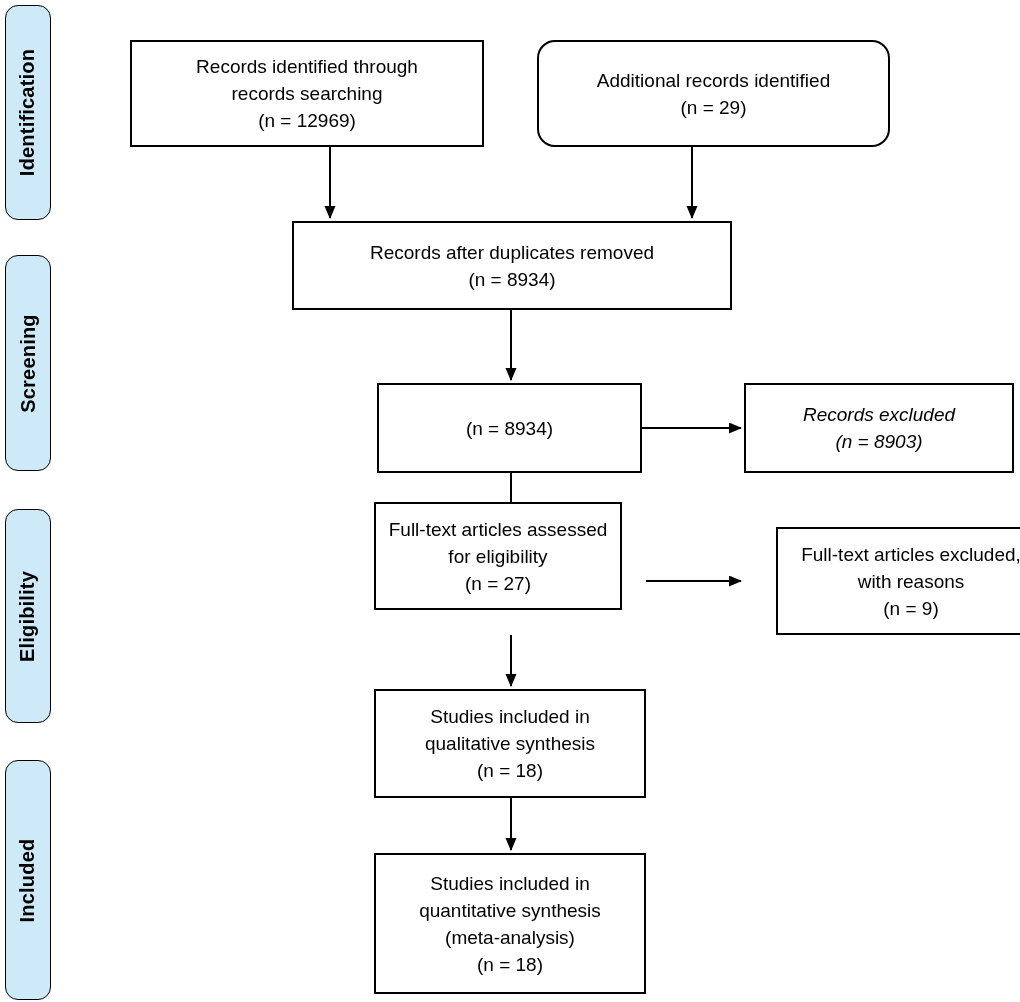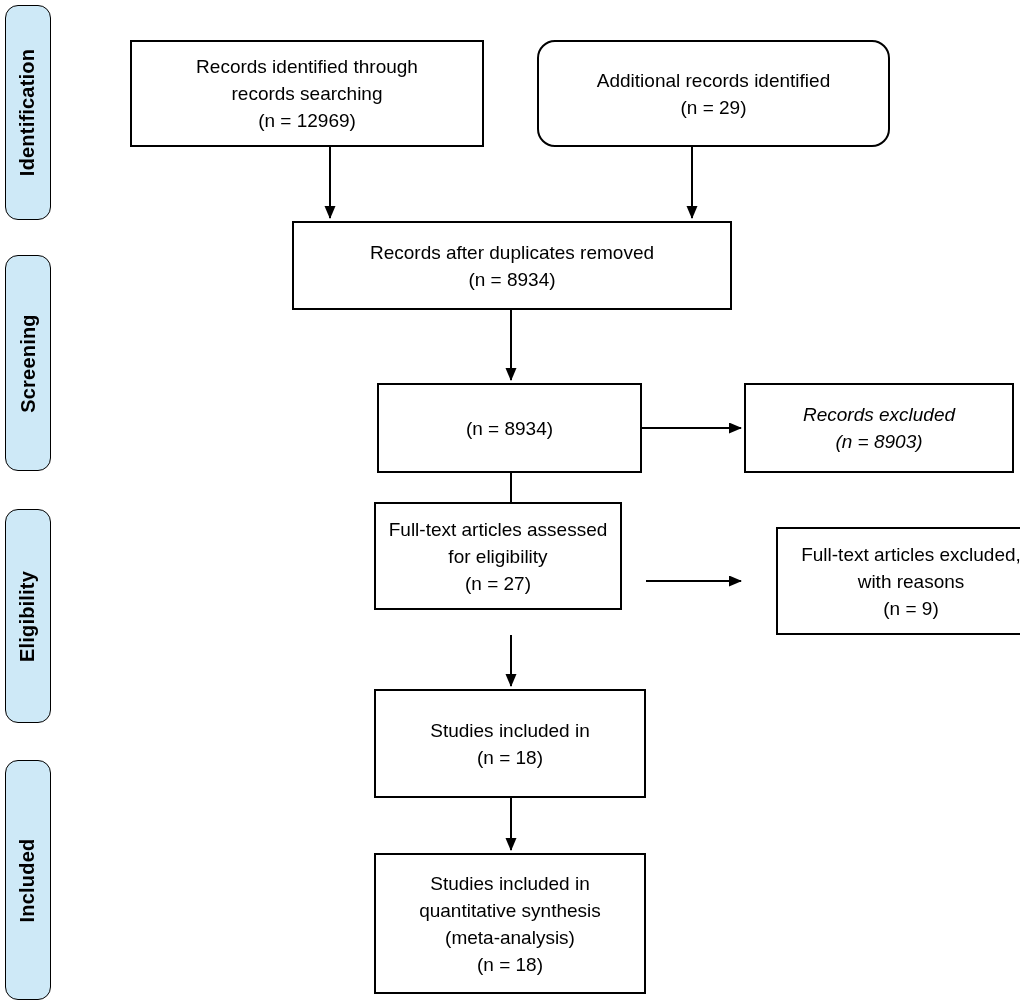--- a/index.html
+++ b/index.html
@@ -126,20 +126,21 @@
   </div>
 
   <div class="fbox" style="left:744px; top:527px; width:270px; height:108px;margin-left:32px;">
     <div class="line">Full-text articles excluded,</div>
     <div class="line">with reasons</div>
     <div class="line">(n = 9)</div>
   </div>
 
   <div class="fbox" style="left:374px; top:689px; width:272px; height:109px;">
     <div class="line">Studies included in</div>
+    <div class="line">qualitative synthesis</div>
     <div class="line">(n = 18)</div>
   </div>
 
   <div class="fbox" style="left:374px; top:853px; width:272px; height:141px;">
     <div class="line">Studies included in</div>
     <div class="line">quantitative synthesis</div>
     <div class="line">(meta-analysis)</div>
     <div class="line">(n = 18)</div>
   </div>
 

